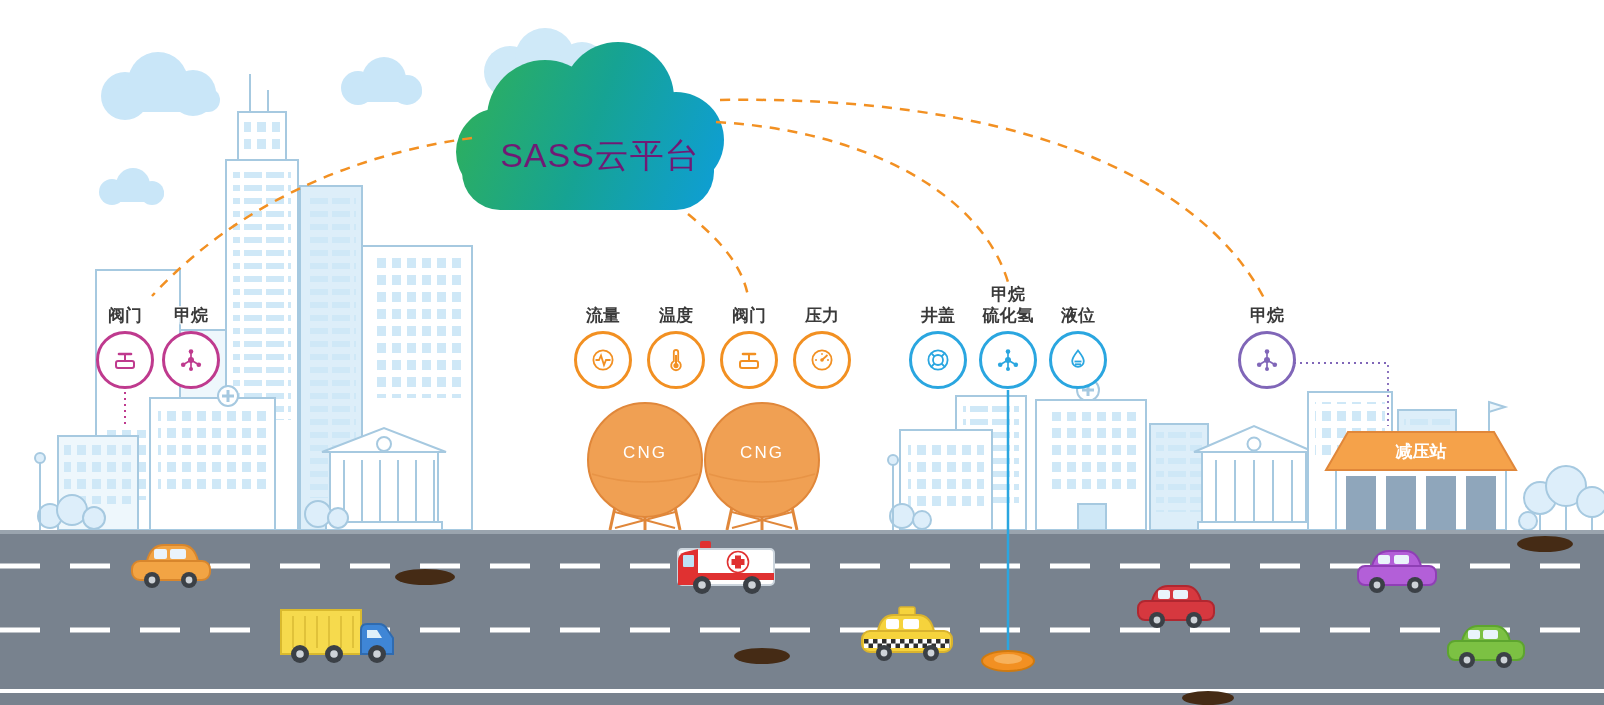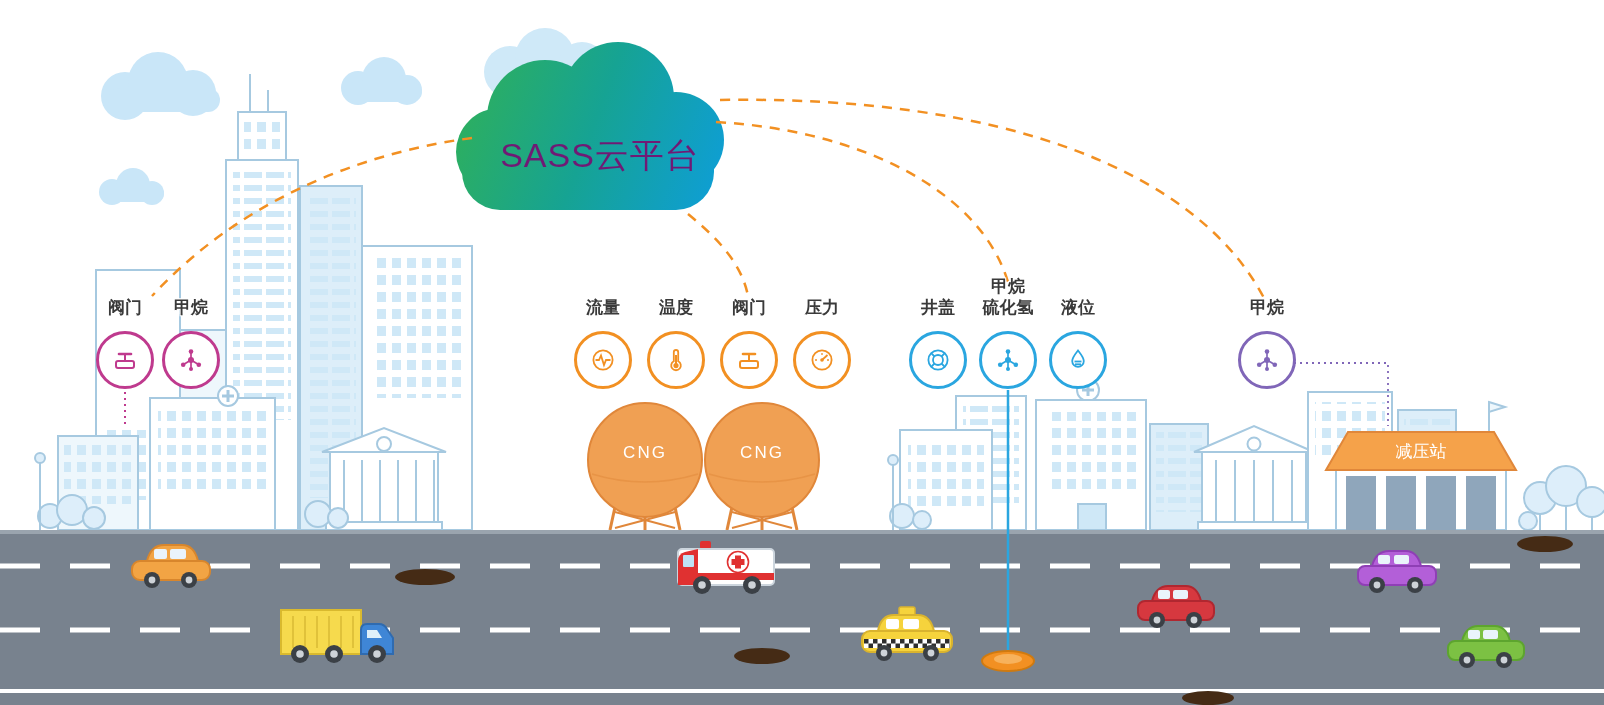--- a/index.html
+++ b/index.html
@@ -4,24 +4,24 @@
 <style>
   html,body{margin:0;padding:0}
   body{font-family:"Liberation Sans",sans-serif;background:#ffffff}
   .stage{position:relative;width:1604px;height:705px;overflow:hidden;background:#ffffff}
   .scene{position:absolute;left:0;top:0;z-index:1}
   .overlay{position:absolute;z-index:5}
   .cloud-label{left:470px;top:133px;width:260px;text-align:center;font-size:34px;color:#701a75;letter-spacing:1px}
   .tank-label{width:80px;text-align:center;font-size:17px;font-weight:normal;color:#ffffff;letter-spacing:2px}
   .tank-label-1{left:605px;top:443px}
   .tank-label-2{left:722px;top:443px}
-  .station-sign{left:1366px;top:440px;width:110px;text-align:center;font-size:17px;font-weight:normal;color:#ffffff}
+  .station-sign{left:1366px;top:440px;width:110px;text-align:center;font-size:17px;font-weight:bold;color:#ffffff}
   .sensor-group{position:absolute;display:flex;align-items:flex-end;height:110px;top:279px;z-index:5}
   .sensor{width:66px;display:flex;flex-direction:column;align-items:center;justify-content:flex-end}
-  .s-labels{display:flex;flex-direction:column;align-items:center;margin-bottom:13px}
+  .s-labels{display:flex;flex-direction:column;align-items:center;margin-bottom:5px}
   .s-label{font-size:17px;font-weight:bold;color:#3a3a3a;line-height:21px;white-space:nowrap;
            text-shadow:1px 1px 0 #fff,-1px -1px 0 #fff,1px -1px 0 #fff,-1px 1px 0 #fff}
   .s-circle{width:52px;height:52px;border-radius:50%;border:3px solid currentColor;background:#ffffff;
             display:flex;align-items:center;justify-content:center}
   .s-circle svg{display:block}
   .g-city{left:92px}
   .g-city .s-circle{color:#bf3a8e}
   .g-cng{left:570px;gap:7px}
   .g-cng .s-circle{color:#f29022}
   .g-manhole{left:905px;gap:4px}

